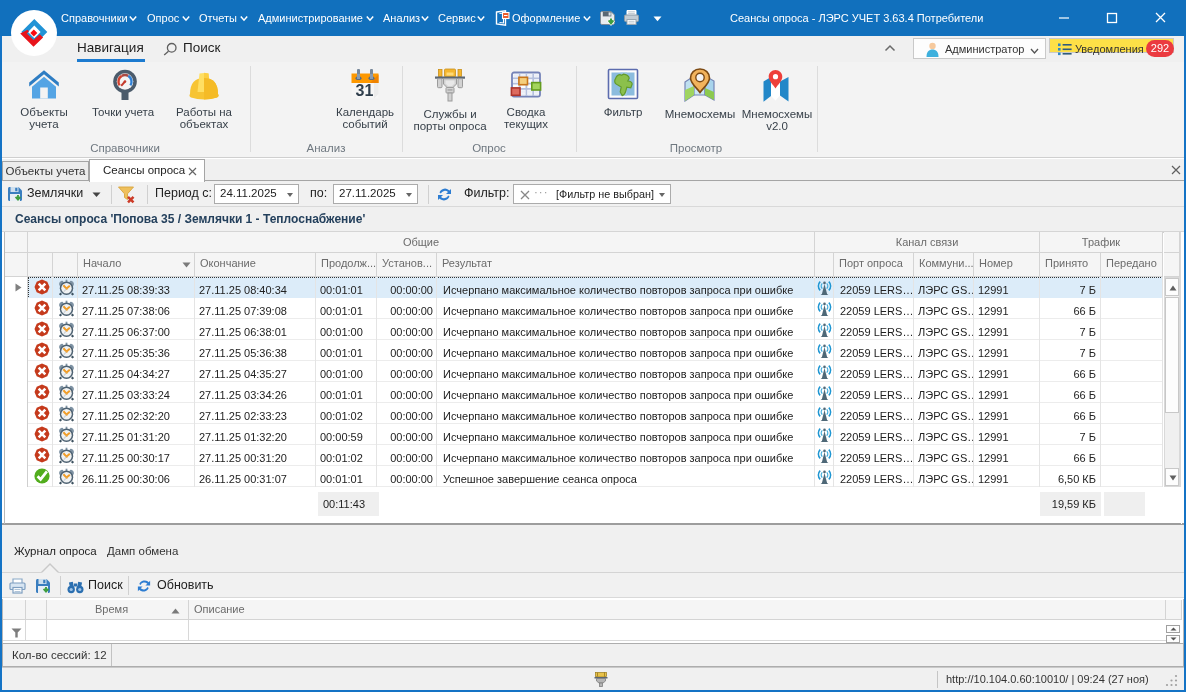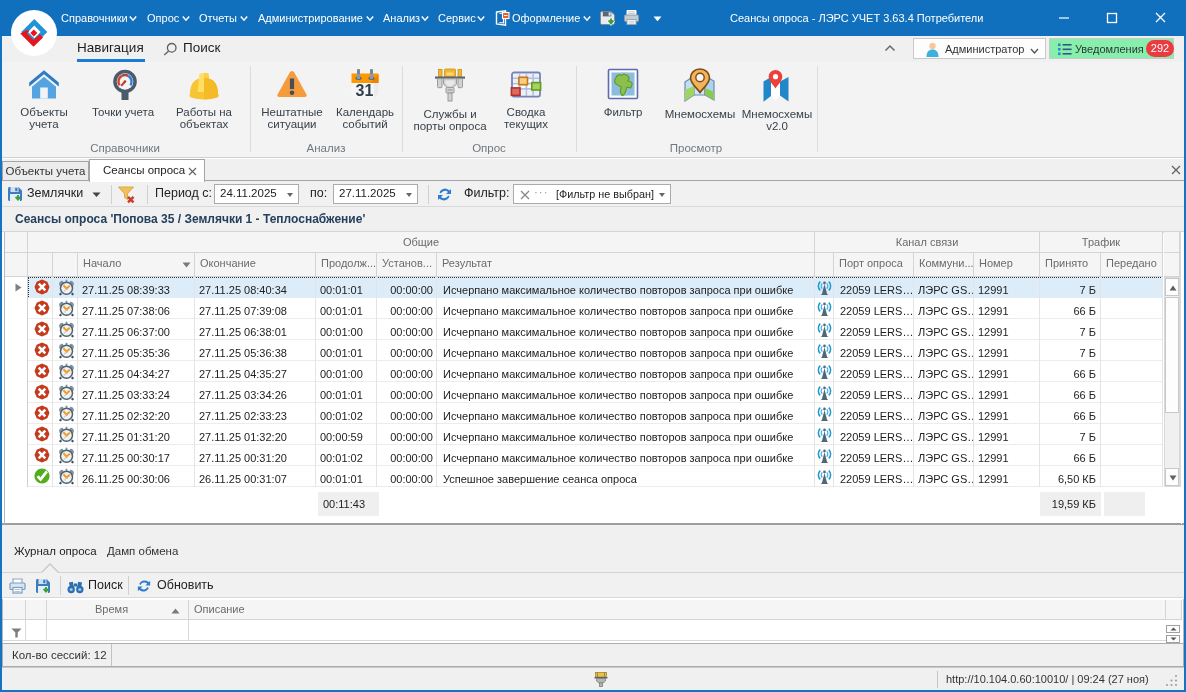--- a/index.html
+++ b/index.html
@@ -132,21 +132,21 @@
   <div class="abs" style="left:913px;top:2px;width:133px;height:21px;background:#fdfdfd;border:1px solid #c9c9c9">
     <svg class="abs" style="left:10px;top:2px" width="17" height="17" viewBox="0 0 17 17">
         <circle cx="8.5" cy="5" r="3.2" fill="#f6c99d"></circle>
         <path d="M2.5 16 C2.5 10.5 5 8.6 8.5 8.6 C12 8.6 14.5 10.5 14.5 16 Z" fill="#3eb0dd"></path>
       </svg>
     <span class="abs" style="left:31px;top:4px;color:#333;font-size:11px">Администратор</span>
     <svg class="abs" style="left:116px;top:9px" width="9" height="7" viewBox="0 0 9 7">
         <path d="M1 1 L4.5 5 L8 1" stroke="#555" stroke-width="1.3" fill="none"></path>
       </svg>
   </div>
-  <div class="abs" style="left:1049px;top:2px;width:125px;height:21px;background:#86efac;border:1px solid #c9c9c9">
+  <div class="abs" style="left:1049px;top:2px;width:125px;height:15px;background:#fde047;border:1px solid #c9c9c9">
     <svg class="abs" style="left:8px;top:4px" width="14" height="13" viewBox="0 0 14 13">
         <g fill="#2f88c7">
           <rect x="0" y="0.5" width="2.6" height="2.6"></rect>
           <rect x="0" y="5" width="2.6" height="2.6"></rect>
           <rect x="0" y="9.5" width="2.6" height="2.6"></rect>
         </g>
         <g stroke="#2f5b7c" stroke-width="1.6">
           <path d="M4.6 1.8 h9"></path>
           <path d="M4.6 6.3 h9"></path>
           <path d="M4.6 10.8 h9"></path>
@@ -183,28 +183,20 @@
         <circle cx="18" cy="13.5" r="8.3" fill="#f4f4f4"></circle>
         <path d="M12.6 17.4 A6.7 6.7 0 0 1 14.7 7.9" stroke="#d2422e" stroke-width="2.4" fill="none"></path>
         <path d="M14.7 7.9 A6.7 6.7 0 0 1 21.3 7.9" stroke="#a84a44" stroke-width="2.4" fill="none"></path>
         <path d="M21.3 7.9 A6.7 6.7 0 0 1 23.4 17.4" stroke="#2d7fd6" stroke-width="2.4" fill="none"></path>
         <path d="M18 13.5 L14.2 17.8" stroke="#c43a2c" stroke-width="2"></path>
         <circle cx="18" cy="13.5" r="1.3" fill="#c43a2c"></circle>
       </svg>
     <div>Точки учета</div>
   </div>
   <div class="rsep" style="left:250px"></div>
-  <div class="ritem" style="left:253px">
-    <svg width="32" height="32" viewBox="0 0 32 32">
-        <path d="M16 3 Q17.5 3 18.3 4.5 L30.5 26.5 Q31.5 29 28.5 29 H3.5 Q0.5 29 1.5 26.5 L13.7 4.5 Q14.5 3 16 3 Z" fill="#f59b3c"></path>
-        <rect x="13.9" y="10.5" width="4.2" height="10.5" fill="#454f5a"></rect>
-        <circle cx="16" cy="24.7" r="2.3" fill="#454f5a"></circle>
-      </svg>
-    <div>Нештатные<br>ситуации</div>
-  </div>
   <div class="ritem" style="left:326px">
     <svg width="32" height="32" viewBox="0 0 32 32">
         <rect x="2.5" y="5.5" width="27" height="9.5" fill="#fd9800"></rect>
         <path d="M21 15 L29.5 6.5 V15 Z" fill="#ef8300"></path>
         <rect x="2.5" y="15" width="27" height="15.5" fill="#f6f6f6"></rect>
         <path d="M25 30.5 L29.5 26 V15 L25 15 Z" fill="#ececec"></path>
         <text x="15.5" y="28" font-family="Liberation Sans" font-size="16" font-weight="bold" fill="#2f3e4c" text-anchor="middle">31</text>
         <g fill="#76879a">
           <rect x="8" y="1" width="3" height="10" rx="1"></rect>
           <rect x="21" y="1" width="3" height="10" rx="1"></rect>

